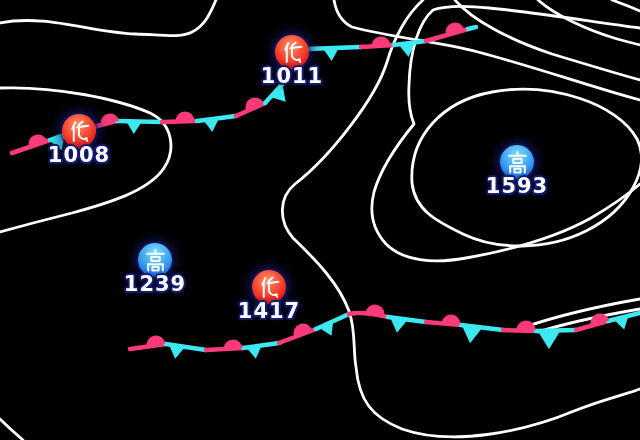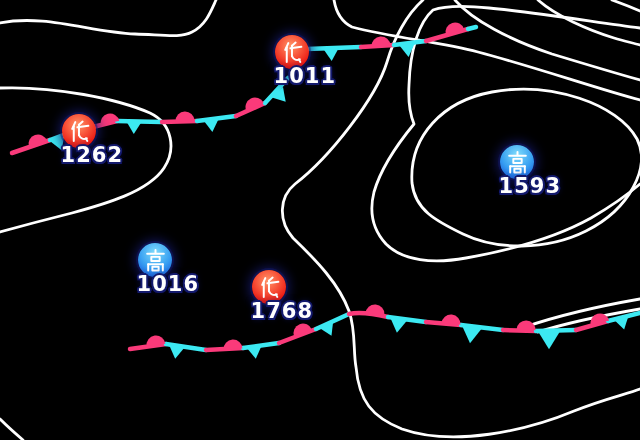--- a/index.html
+++ b/index.html
@@ -8,21 +8,21 @@
   #isobar-svg{position:absolute;left:0;top:0;}
   .isobar{fill:none;stroke:#fff;stroke-width:2.8;stroke-linecap:round;stroke-linejoin:round;}
   .front-seg{fill:none;stroke-width:4.5;stroke-linecap:round;stroke-linejoin:round;}
   .pc{position:absolute;width:0;height:0;}
   .pc-circle{position:absolute;left:-17px;top:-17px;width:34px;height:34px;border-radius:50%;
      box-shadow:0 0 0 2px rgba(21,26,110,.45),0 0 12px 3px rgba(21,26,110,.85);
      display:flex;align-items:center;justify-content:center;}
   .pc-circle.low{background:radial-gradient(circle at 46% 32%,#ff9468 0%,#f8543a 38%,#ea1711 76%,#cf0f0e 100%);}
   .pc-circle.high{background:radial-gradient(circle at 50% 28%,#7fdcfb 0%,#38a0f2 52%,#1f6ae2 82%,#1a55cc 100%);}
   .pc-glyph{display:block;}
-  .pc-value{position:absolute;left:-44px;top:11px;width:88px;text-align:right;
+  .pc-value{position:absolute;left:-44px;top:11px;width:88px;text-align:center;
      color:#fff;font-size:21px;font-weight:bold;letter-spacing:1px;line-height:26px;
      text-shadow:-2px 0 0 #141a6e,2px 0 0 #141a6e,0 -2px 0 #141a6e,0 2px 0 #141a6e,
        -1.5px -1.5px 0 #141a6e,1.5px -1.5px 0 #141a6e,-1.5px 1.5px 0 #141a6e,1.5px 1.5px 0 #141a6e,
        0 0 7px rgba(16,20,100,.95);}
 </style>
 </head>
 <body>
 
 <div id="map">
   <svg id="isobar-svg" width="640" height="440" viewBox="0 0 640 440">
@@ -97,21 +97,21 @@
         <svg width="23" height="24" viewBox="0 0 22 23" class="pc-glyph">
           <path d="M 7,3 L 4,9.5" fill="none" stroke="#ffffff" stroke-width="1.9" stroke-linecap="round" stroke-linejoin="round"></path>
           <path d="M 5.5,7 L 5.5,21" fill="none" stroke="#ffffff" stroke-width="1.9" stroke-linecap="round" stroke-linejoin="round"></path>
           <path d="M 14,2.5 L 10.5,5.5" fill="none" stroke="#ffffff" stroke-width="1.9" stroke-linecap="round" stroke-linejoin="round"></path>
           <path d="M 10.5,5.5 L 10.5,15.5" fill="none" stroke="#ffffff" stroke-width="1.9" stroke-linecap="round" stroke-linejoin="round"></path>
           <path d="M 9,8 L 19.5,6.5" fill="none" stroke="#ffffff" stroke-width="1.9" stroke-linecap="round" stroke-linejoin="round"></path>
           <path d="M 10.5,15.5 C 12,19 15,20 18,18.5" fill="none" stroke="#ffffff" stroke-width="1.9" stroke-linecap="round" stroke-linejoin="round"></path>
           <path d="M 17,18.5 L 18.5,21" fill="none" stroke="#ffffff" stroke-width="1.9" stroke-linecap="round" stroke-linejoin="round"></path>
         </svg>
       </div>
-      <div class="pc-value">1262</div>
+      <div class="pc-value">1008</div>
     </div>
     <div class="pc" style="left: 292px; top: 52px;">
       <div class="pc-circle low">
         <svg width="23" height="24" viewBox="0 0 22 23" class="pc-glyph">
           <path d="M 7,3 L 4,9.5" fill="none" stroke="#ffffff" stroke-width="1.9" stroke-linecap="round" stroke-linejoin="round"></path>
           <path d="M 5.5,7 L 5.5,21" fill="none" stroke="#ffffff" stroke-width="1.9" stroke-linecap="round" stroke-linejoin="round"></path>
           <path d="M 14,2.5 L 10.5,5.5" fill="none" stroke="#ffffff" stroke-width="1.9" stroke-linecap="round" stroke-linejoin="round"></path>
           <path d="M 10.5,5.5 L 10.5,15.5" fill="none" stroke="#ffffff" stroke-width="1.9" stroke-linecap="round" stroke-linejoin="round"></path>
           <path d="M 9,8 L 19.5,6.5" fill="none" stroke="#ffffff" stroke-width="1.9" stroke-linecap="round" stroke-linejoin="round"></path>
           <path d="M 10.5,15.5 C 12,19 15,20 18,18.5" fill="none" stroke="#ffffff" stroke-width="1.9" stroke-linecap="round" stroke-linejoin="round"></path>
@@ -139,29 +139,29 @@
         <svg width="23" height="24" viewBox="0 0 22 23" class="pc-glyph">
           <path d="M 11,2 L 11,5" fill="none" stroke="#ffffff" stroke-width="1.9" stroke-linecap="round" stroke-linejoin="round"></path>
           <path d="M 3,5.5 L 19,5.5" fill="none" stroke="#ffffff" stroke-width="1.9" stroke-linecap="round" stroke-linejoin="round"></path>
           <path d="M 7,8.5 L 15,8.5 L 15,12.5 L 7,12.5 Z" fill="none" stroke="#ffffff" stroke-width="1.9" stroke-linecap="round" stroke-linejoin="round"></path>
           <path d="M 4,15.5 L 4,21.5" fill="none" stroke="#ffffff" stroke-width="1.9" stroke-linecap="round" stroke-linejoin="round"></path>
           <path d="M 4,15.5 L 18,15.5" fill="none" stroke="#ffffff" stroke-width="1.9" stroke-linecap="round" stroke-linejoin="round"></path>
           <path d="M 18,15.5 L 18,21.5" fill="none" stroke="#ffffff" stroke-width="1.9" stroke-linecap="round" stroke-linejoin="round"></path>
           <path d="M 8,18 L 14,18 L 14,21.5 L 8,21.5 Z" fill="none" stroke="#ffffff" stroke-width="1.9" stroke-linecap="round" stroke-linejoin="round"></path>
         </svg>
       </div>
-      <div class="pc-value">1016</div>
+      <div class="pc-value">1239</div>
     </div>
     <div class="pc" style="left: 269px; top: 287px;">
       <div class="pc-circle low">
         <svg width="23" height="24" viewBox="0 0 22 23" class="pc-glyph">
           <path d="M 7,3 L 4,9.5" fill="none" stroke="#ffffff" stroke-width="1.9" stroke-linecap="round" stroke-linejoin="round"></path>
           <path d="M 5.5,7 L 5.5,21" fill="none" stroke="#ffffff" stroke-width="1.9" stroke-linecap="round" stroke-linejoin="round"></path>
           <path d="M 14,2.5 L 10.5,5.5" fill="none" stroke="#ffffff" stroke-width="1.9" stroke-linecap="round" stroke-linejoin="round"></path>
           <path d="M 10.5,5.5 L 10.5,15.5" fill="none" stroke="#ffffff" stroke-width="1.9" stroke-linecap="round" stroke-linejoin="round"></path>
           <path d="M 9,8 L 19.5,6.5" fill="none" stroke="#ffffff" stroke-width="1.9" stroke-linecap="round" stroke-linejoin="round"></path>
           <path d="M 10.5,15.5 C 12,19 15,20 18,18.5" fill="none" stroke="#ffffff" stroke-width="1.9" stroke-linecap="round" stroke-linejoin="round"></path>
           <path d="M 17,18.5 L 18.5,21" fill="none" stroke="#ffffff" stroke-width="1.9" stroke-linecap="round" stroke-linejoin="round"></path>
         </svg>
       </div>
-      <div class="pc-value">1768</div>
+      <div class="pc-value">1417</div>
     </div>
   </div>
 
 </body></html>

